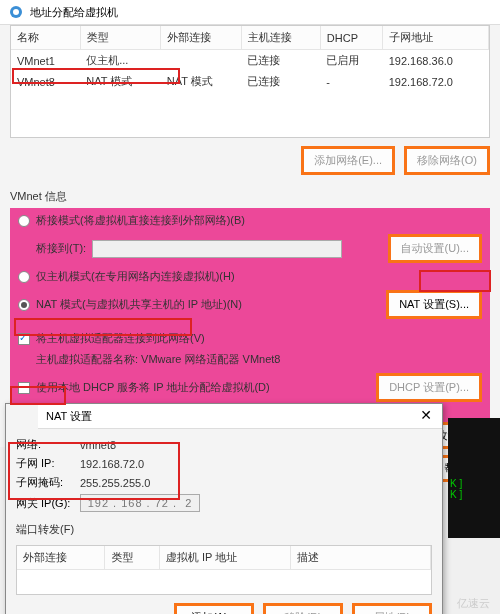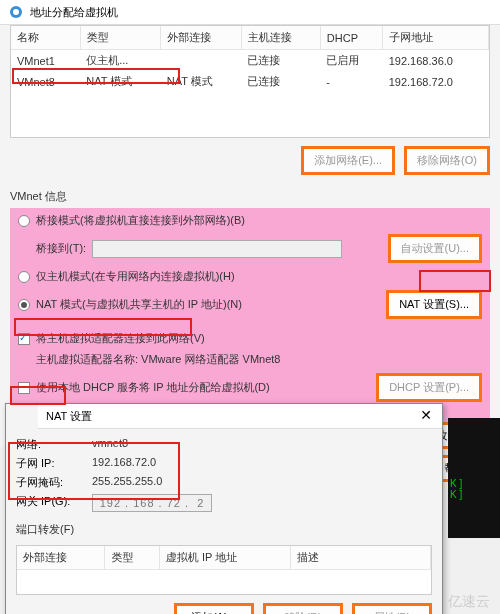--- a/index.html
+++ b/index.html
@@ -11,42 +11,42 @@
 table { width: 100%; border-collapse: collapse; font-size: 11px; }
 th { text-align: left; padding: 4px 6px; border-right: 1px solid #e5e5e5; border-bottom: 1px solid #e5e5e5; font-weight: normal; color: #333; background: #fcfcfc; }
 td { padding: 3px 6px; color: #333; }
 .sel-row td { background: #fff; }
 .hl-box { position: absolute; border: 2px solid #d22; pointer-events: none; }
 .btn { display: inline-block; padding: 4px 10px; background: #fdfdfd; border: 3px solid #f97316; font-size: 11px; cursor: pointer; min-width: 80px; text-align: center; }
 .btn[disabled] { color: #999; }
 .btn-row { text-align: right; padding: 8px 0; }
 .btn-row .btn { margin-left: 6px; }
 .section-title { padding: 6px 0 4px; color: #333; }
-.field-group { background: #f9a8d4; padding: 2px 0; }
+.field-group { background: #ec4899; padding: 2px 0; }
 .field { display: flex; align-items: center; padding: 3px 8px; gap: 6px; }
 .radio, .checkbox { width: 12px; height: 12px; flex-shrink: 0; }
 .radio { border: 1px solid #888; border-radius: 50%; background: #fff; position: relative; }
 .radio.checked::after { content: ""; position: absolute; width: 6px; height: 6px; background: #555; border-radius: 50%; top: 2px; left: 2px; }
 .checkbox { border: 1px solid #888; background: #fff; position: relative; }
 .checkbox.checked::after { content: "✓"; position: absolute; font-size: 10px; top: -2px; left: 0; color: #0078d7; }
 .row-right { margin-left: auto; }
 .ip-input { border: 1px solid #aaa; background: #fff; padding: 2px 6px; font-size: 11px; width: 120px; text-align: center; letter-spacing: 1px; }
 .ip-input[disabled] { background: #f0f0f0; color: #777; }
 .label-static { color: #333; }
 .nat-dialog { position: absolute; top: 403px; left: 5px; width: 438px; background: #f4f4f4; border: 1px solid #888; box-shadow: 2px 2px 6px rgba(0,0,0,.3); }
 .nat-title { display: flex; align-items: center; justify-content: space-between; padding: 4px 8px; background: #fff; border-bottom: 1px solid #ddd; margin-left: 32px; }
 .close-x { width: 16px; height: 16px; text-align: center; cursor: pointer; font-size: 14px; line-height: 14px; }
 .nat-body { padding: 6px 10px; }
-.nat-row { display: flex; padding: 2px 0; gap: 16px; }
+.nat-row { display: flex; align-items: center; padding: 2px 0; gap: 4px; }
 .nat-lbl { width: 60px; }
 .nat-val { color: #333; }
 .fwd-table { background: #fff; border: 1px solid #ccc; height: 50px; margin-top: 4px; }
 .fwd-table th { font-weight: normal; }
 .right-strip { position: absolute; right: 0; top: 418px; width: 52px; background: #111; color: #0c0; font-size: 10px; padding: 60px 2px; height: 110px; }
-.watermark { position: absolute; bottom: 3px; right: 10px; color: #ccc; font-size: 14px; }
+.watermark { position: absolute; bottom: 3px; right: 10px; color: #ccc; font-size: 11px; }
 .side-btns { position: absolute; right: 10px; display: flex; flex-direction: column; gap: 6px; }
 .hl1 { top: 68px; left: 12px; width: 168px; height: 16px; }
 .hl2 { top: 270px; left: 419px; width: 72px; height: 22px; }
 .hl3 { top: 318px; left: 14px; width: 178px; height: 18px; }
 .hl4 { top: 386px; left: 10px; width: 56px; height: 19px; }
 .hl5 { top: 442px; left: 8px; width: 172px; height: 58px; }
 </style>
 </head>
 <body>
 

